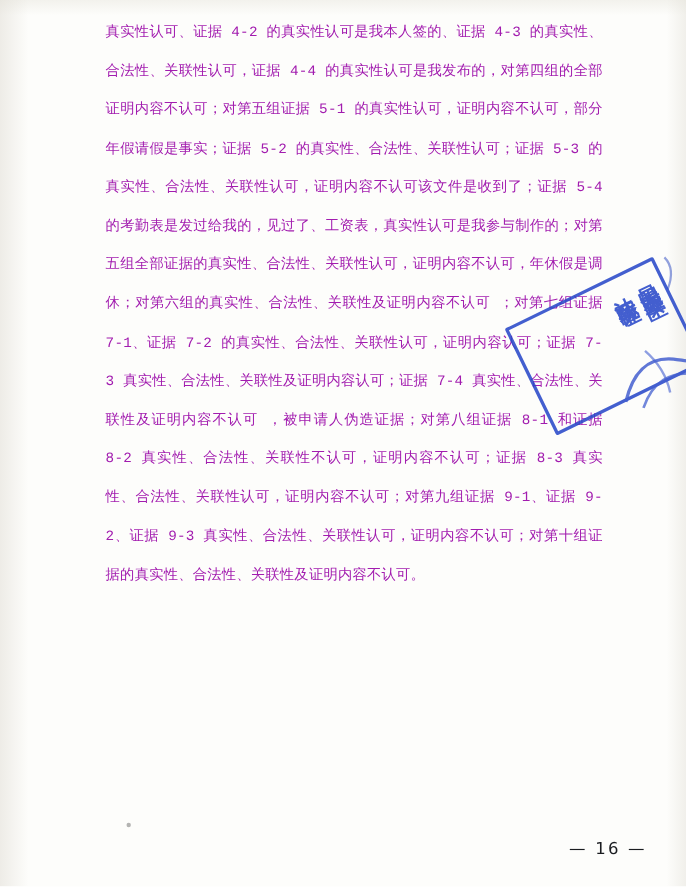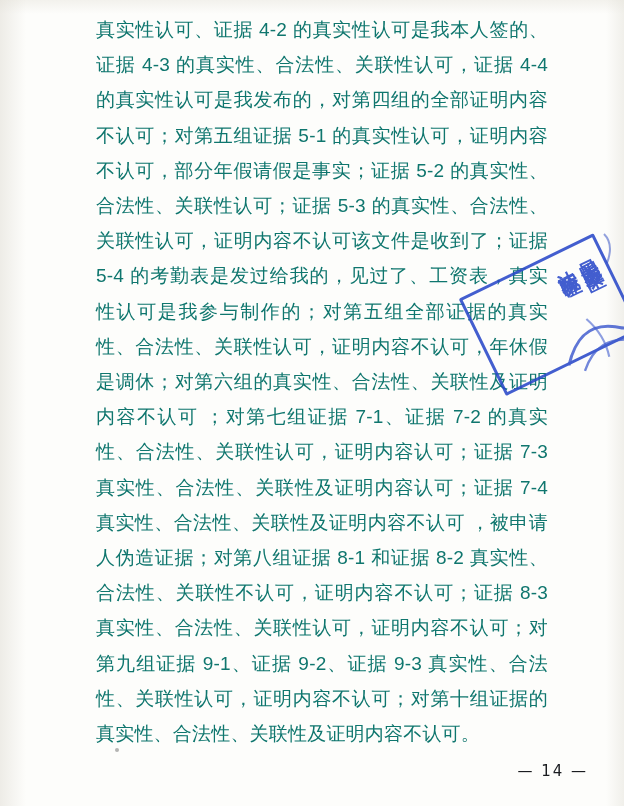--- a/index.html
+++ b/index.html
@@ -34,27 +34,27 @@
   }
   .doc-body {
     position: absolute;
     left: 96px;
     top: 12px;
     width: 452px;
     z-index: 2;
   }
   .para {
     margin: 0;
-    color: #0f766e;
-    font-size: 19px;
+    color: #a21caf;
+    font-size: 13px;
     line-height: 35.2px;
     letter-spacing: 0.2px;
     text-align: justify;
     text-justify: inter-ideograph;
-    font-family: Liberation Sans, sans-serif;
+    font-family: Liberation Mono, monospace;
   }
   .para + .para {
     margin-top: 10px;
   }
   .indent {
     text-indent: 2em;
   }
   .page-number {
     position: absolute;
     right: 36px;
@@ -156,14 +156,14 @@
         <div class="stamp-col">法院验证</div>
       </div>
       <svg class="stamp-scrawl" viewBox="0 0 96 70">
         <path d="M4 52 C22 30, 40 24, 60 36 C70 42, 78 52, 92 46" stroke="#2a49c9" stroke-width="3" fill="none" opacity="0.85"></path>
         <path d="M16 64 C34 46, 52 44, 74 58" stroke="#2a49c9" stroke-width="2.4" fill="none" opacity="0.75"></path>
         <path d="M40 18 C46 32, 48 46, 44 62" stroke="#2a49c9" stroke-width="2.2" fill="none" opacity="0.6"></path>
       </svg>
     </div>
   </div>
 
-  <div class="page-number">— 14 —</div>
+  <div class="page-number">— 16 —</div>
 </div>
 
 </body></html>

